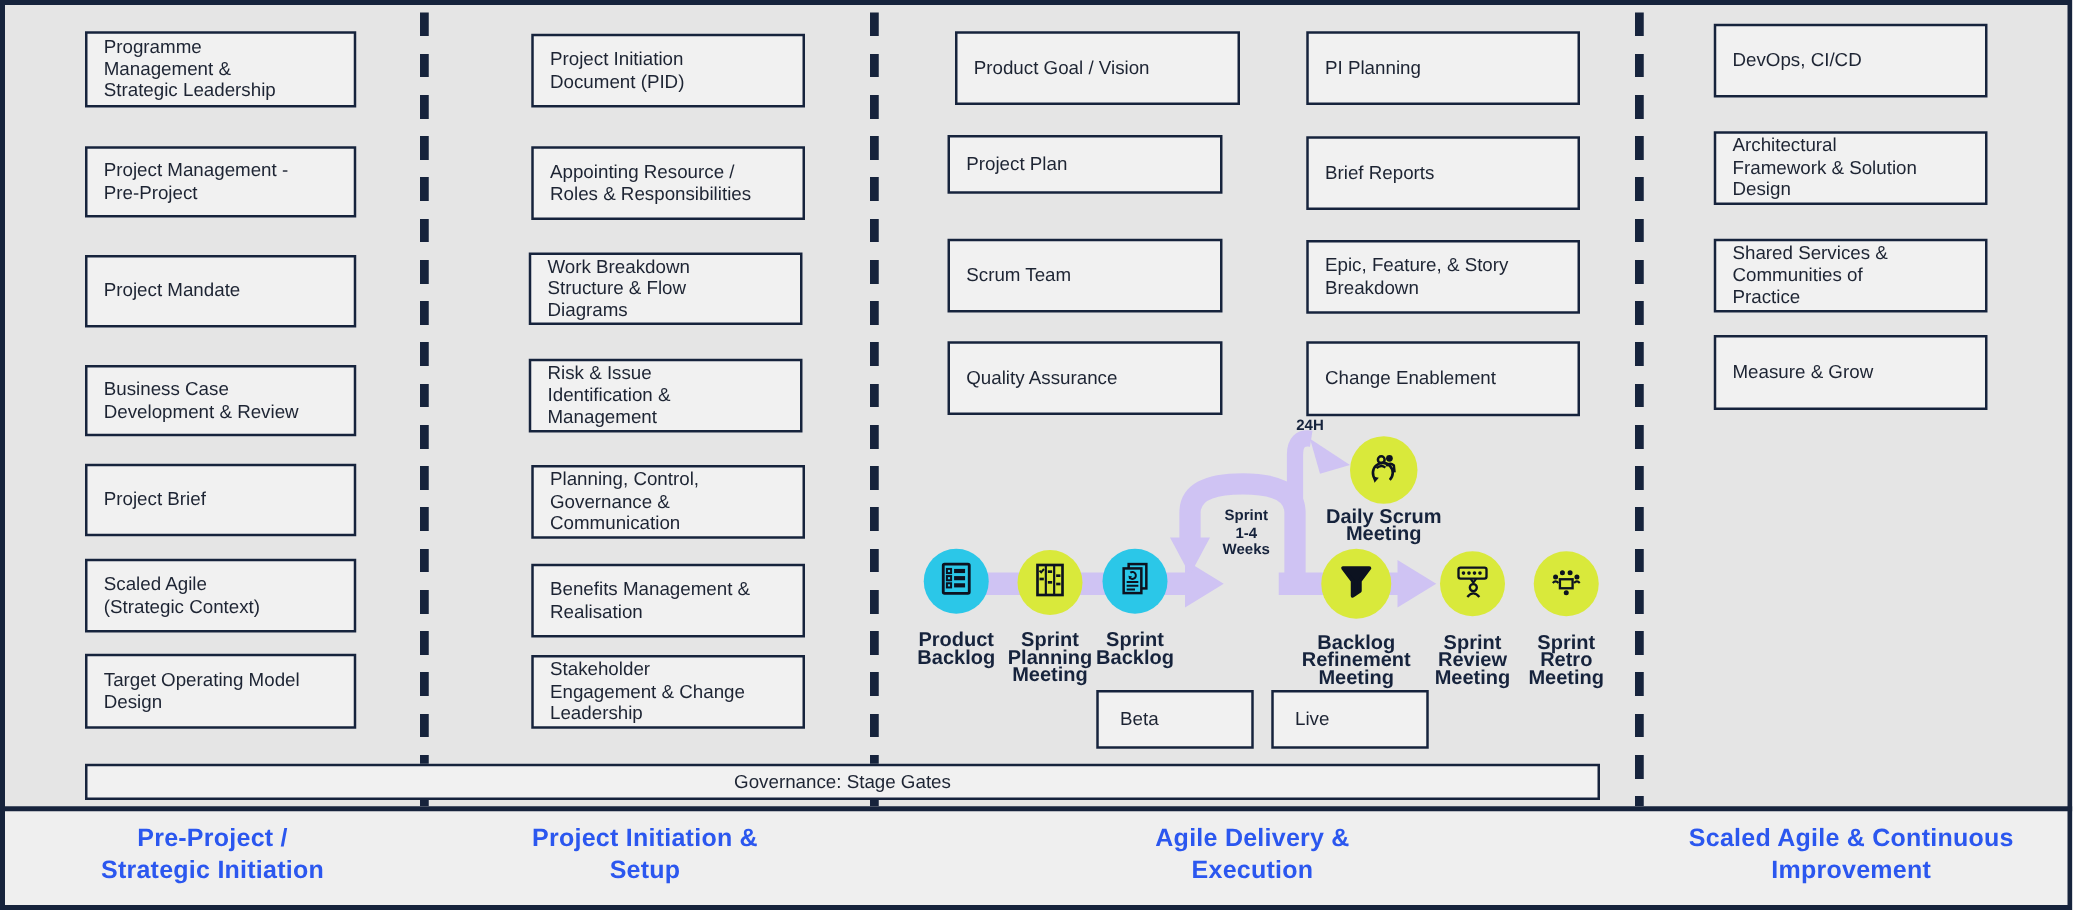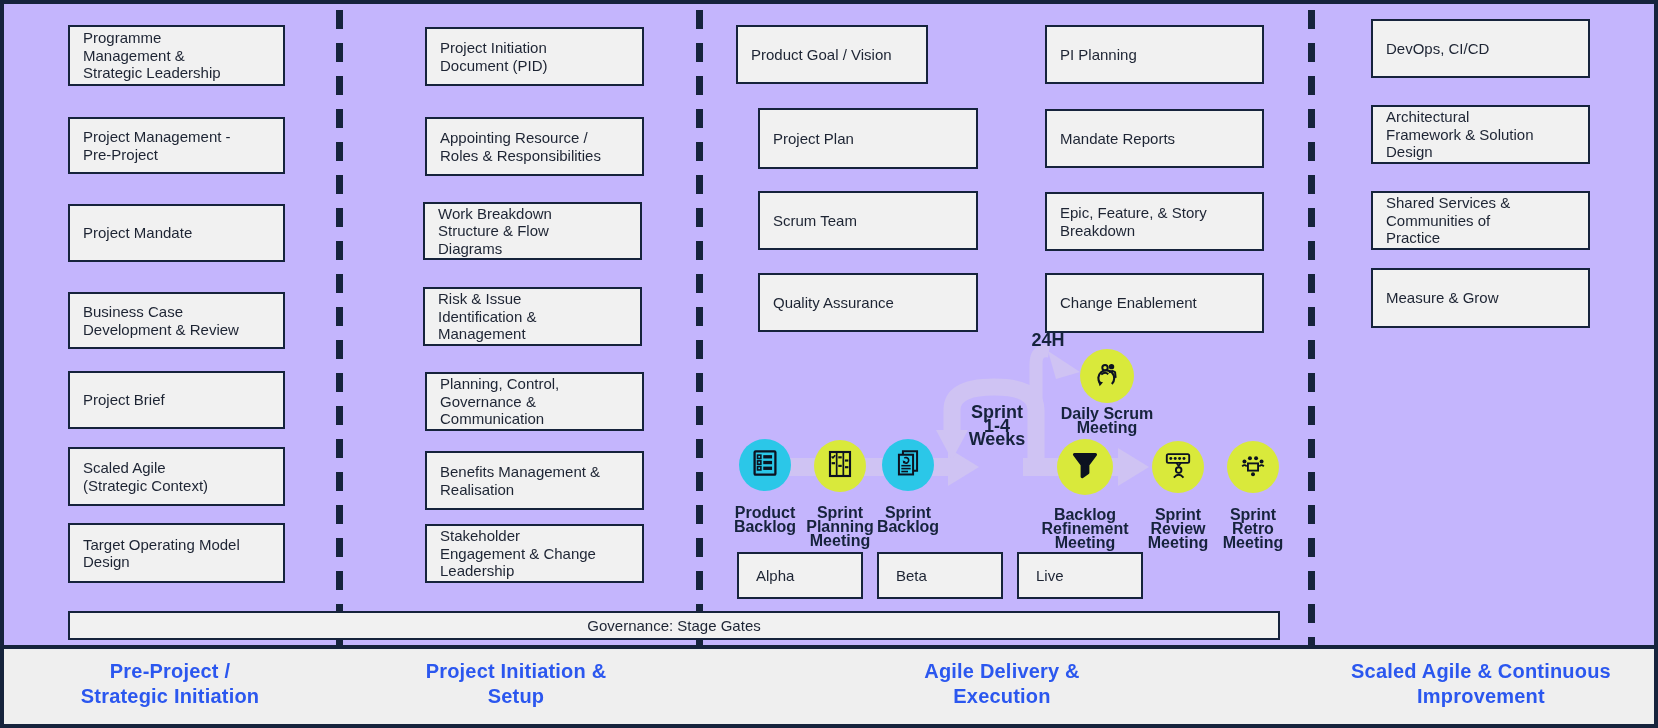--- a/index.html
+++ b/index.html
@@ -1,17 +1,17 @@
 <!DOCTYPE html>
 <html><head>
 <meta charset="utf-8">
 <style>
   html,body{margin:0;padding:0;background:#ffffff;}
   #canvas{
-    position:relative;width:1658px;height:728px;background:#c4b5fd;
+    position:relative;width:1658px;height:728px;background:#e5e5e5;
     font-family:"Liberation Sans",sans-serif;overflow:hidden;color:#1d2433;
   }
   .frame{position:absolute;inset:0;border:4px solid #16233c;pointer-events:none;z-index:10;}
   .divider{
     position:absolute;top:10px;height:635px;width:7px;z-index:1;
     background:repeating-linear-gradient(to bottom,#16233c 0 19px,transparent 19px 33px);
   }
   .box{
     position:absolute;background:#f1f1f1;border:2px solid #16233c;box-sizing:border-box;
     display:flex;align-items:center;padding:3px 8px 3px 13px;
@@ -39,21 +39,21 @@
   .circle{
     position:absolute;border-radius:50%;display:flex;align-items:center;justify-content:center;z-index:3;
   }
   .cyan{background:#2bc7e8;}
   .lime{background:#d9e93b;}
   .cap{
     position:absolute;text-align:center;font-size:16px;line-height:14px;font-weight:bold;
     color:#16233c;white-space:pre-line;z-index:3;
   }
   .cap-sm{
-    position:absolute;text-align:center;font-size:18px;line-height:13.5px;font-weight:bold;
+    position:absolute;text-align:center;font-size:12px;line-height:13.5px;font-weight:bold;
     color:#16233c;white-space:pre-line;z-index:3;
   }
 </style>
 </head>
 <body>
 
 <div id="canvas">
 
   <div class="divider" style="left:336px"></div>
   <div class="divider" style="left:696px"></div>
@@ -85,27 +85,27 @@
 Management</div>
   <div class="box" style="left:425px;top:372px;width:219px;height:59px">Planning, Control,
 Governance &amp;
 Communication</div>
   <div class="box" style="left:425px;top:451px;width:219px;height:59px">Benefits Management &amp;
 Realisation</div>
   <div class="box" style="left:425px;top:524px;width:219px;height:59px">Stakeholder
 Engagement &amp; Change
 Leadership</div>
 
-  <div class="box" style="left:736px;top:25px;width:192px;height:59px">Product Goal / Vision</div>
-  <div class="box" style="left:758px;top:108px;width:220px;height:61px">Project Plan</div>
+  <div class="box" style="left:764px;top:25px;width:228px;height:59px">Product Goal / Vision</div>
+  <div class="box" style="left:758px;top:108px;width:220px;height:47px">Project Plan</div>
   <div class="box" style="left:758px;top:191px;width:220px;height:59px">Scrum Team</div>
   <div class="box" style="left:758px;top:273px;width:220px;height:59px">Quality Assurance</div>
 
   <div class="box" style="left:1045px;top:25px;width:219px;height:59px">PI Planning</div>
-  <div class="box" style="left:1045px;top:109px;width:219px;height:59px">Mandate Reports</div>
+  <div class="box" style="left:1045px;top:109px;width:219px;height:59px">Brief Reports</div>
   <div class="box" style="left:1045px;top:192px;width:219px;height:59px">Epic, Feature, &amp; Story
 Breakdown</div>
   <div class="box" style="left:1045px;top:273px;width:219px;height:60px">Change Enablement</div>
 
   <div class="box" style="left:1371px;top:19px;width:219px;height:59px">DevOps, CI/CD</div>
   <div class="box" style="left:1371px;top:105px;width:219px;height:59px">Architectural
 Framework &amp; Solution
 Design</div>
   <div class="box" style="left:1371px;top:191px;width:219px;height:59px">Shared Services &amp;
 Communities of
@@ -242,21 +242,20 @@
 Review
 Meeting</div>
   <div class="cap" style="left:1198px;top:508px;width:110px">Sprint
 Retro
 Meeting</div>
   <div class="cap-sm" style="left:952px;top:406px;width:90px">Sprint
 1-4
 Weeks</div>
   <div class="cap-sm" style="left:1023px;top:334px;width:50px">24H</div>
 
-  <div class="stage" style="left:737px">Alpha</div>
   <div class="stage" style="left:877px">Beta</div>
   <div class="stage" style="left:1017px">Live</div>
 
   <div class="gov">Governance: Stage Gates</div>
 
   <div class="footer"></div>
   <div class="flabel" style="left:4px;width:332px">Pre-Project /
 Strategic Initiation</div>
   <div class="flabel" style="left:336px;width:360px">Project Initiation &amp;
 Setup</div>

